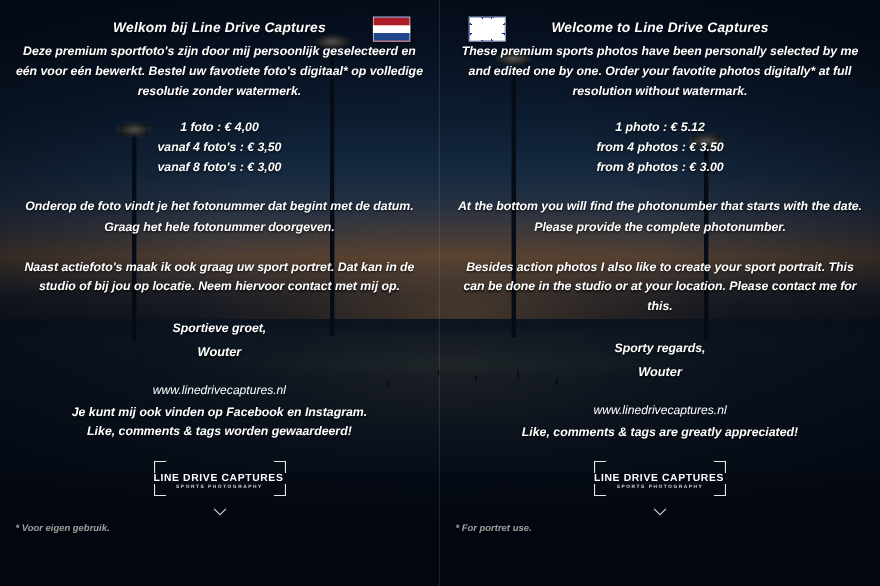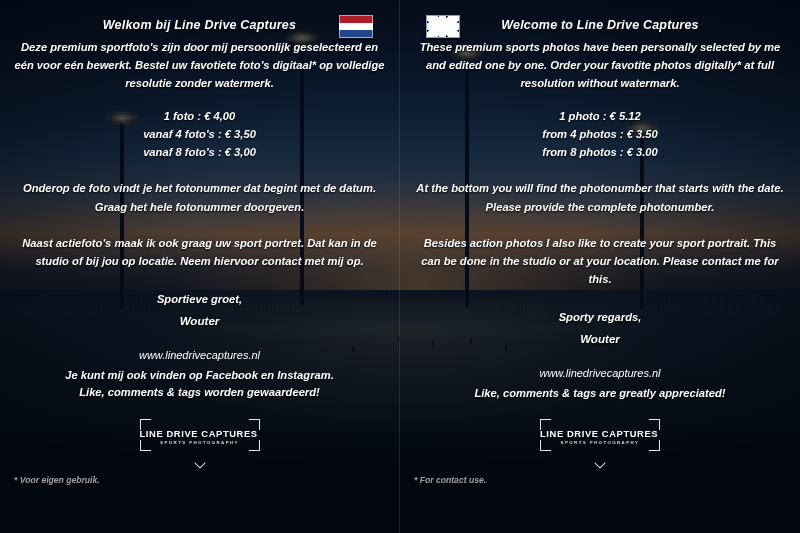--- a/index.html
+++ b/index.html
@@ -303,17 +303,17 @@
       <div class="logo">
         <div class="brk tl"></div>
         <div class="brk tr"></div>
         <div class="brk bl"></div>
         <div class="brk br"></div>
         <div class="lname">LINE DRIVE CAPTURES</div>
         <div class="lsub">SPORTS PHOTOGRAPHY</div>
         <div class="chev"></div>
       </div>
 
-      <div class="footnote">* For contact use.</div>
+      <div class="footnote">* For portret use.</div>
     </div>
   </div>
 
 </div>
 
 </body></html>

